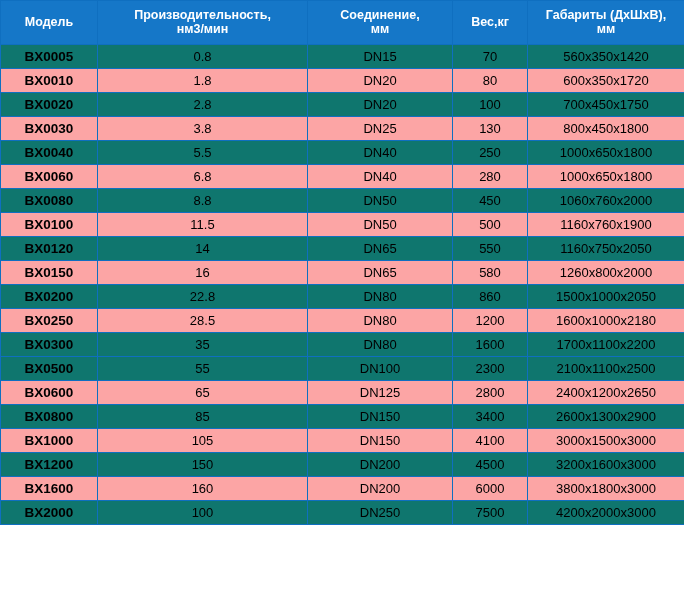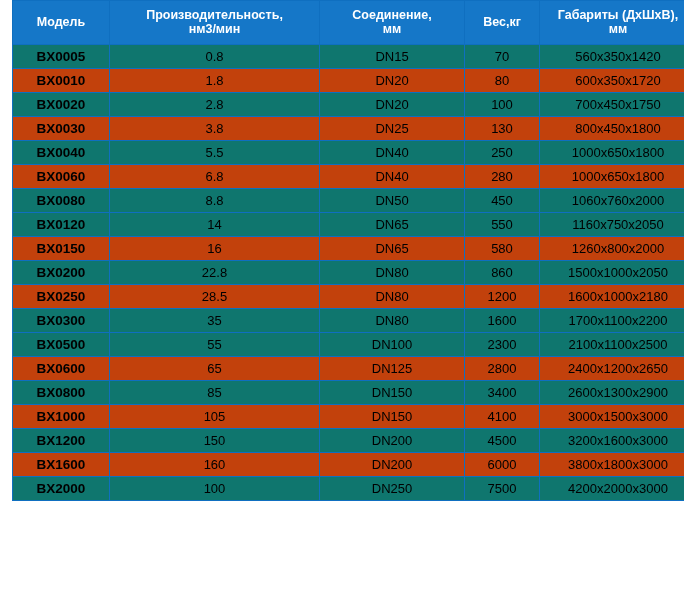--- a/index.html
+++ b/index.html
@@ -11,21 +11,20 @@
     width: 684px;
     height: 592px;
     font-family: "Liberation Sans", sans-serif;
     overflow: hidden;
   }
   .table-wrap {
     width: 668px;
     height: 592px;
     box-sizing: border-box;
     padding: 0;
-    margin-left: 12px;
   }
   table.spec-table {
     border-collapse: collapse;
     width: 684px;
     table-layout: fixed;
   }
   table.spec-table th,
   table.spec-table td {
     border: 1px solid #0f6fc0;
     box-sizing: border-box;
@@ -46,21 +45,21 @@
 
   tbody td {
     height: 24px;
     font-size: 13px;
     text-align: center;
     vertical-align: middle;
     padding: 1px 2px;
     color: #000000;
   }
   tbody tr.row-odd td { background: #0f766e; }
-  tbody tr.row-even td { background: #c2410c; }
+  tbody tr.row-even td { background: #fca5a5; }
   tbody td.model {
     font-weight: bold;
     font-size: 13.5px;
   }
   
   col.c-model { width: 97px; }
   col.c-perf { width: 210px; }
   col.c-conn { width: 145px; }
   col.c-weight { width: 75px; }
   col.c-dims { width: 157px; }
@@ -142,20 +141,27 @@
           <td>280</td>
           <td>1000x650x1800</td>
         </tr>
         <tr class="row-odd">
           <td class="model">BX0080</td>
           <td>8.8</td>
           <td>DN50</td>
           <td>450</td>
           <td>1060x760x2000</td>
         </tr>
+        <tr class="row-even">
+          <td class="model">BX0100</td>
+          <td>11.5</td>
+          <td>DN50</td>
+          <td>500</td>
+          <td>1160x760x1900</td>
+        </tr>
         <tr class="row-odd">
           <td class="model">BX0120</td>
           <td>14</td>
           <td>DN65</td>
           <td>550</td>
           <td>1160x750x2050</td>
         </tr>
         <tr class="row-even">
           <td class="model">BX0150</td>
           <td>16</td>

